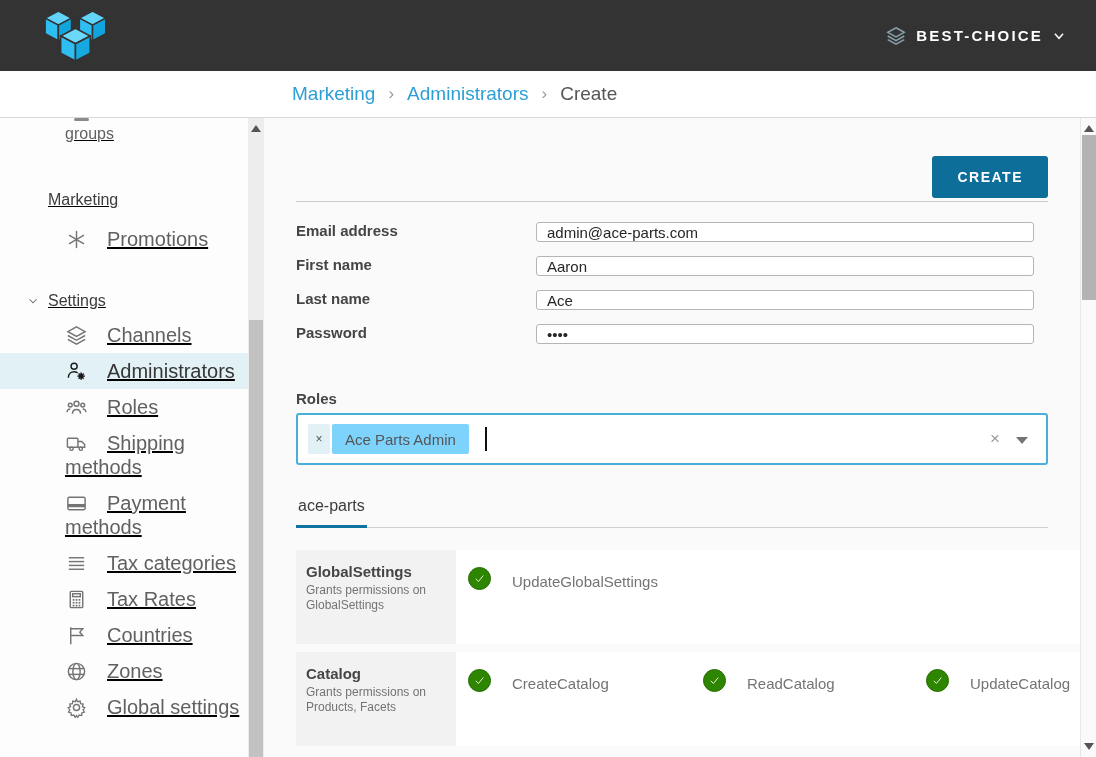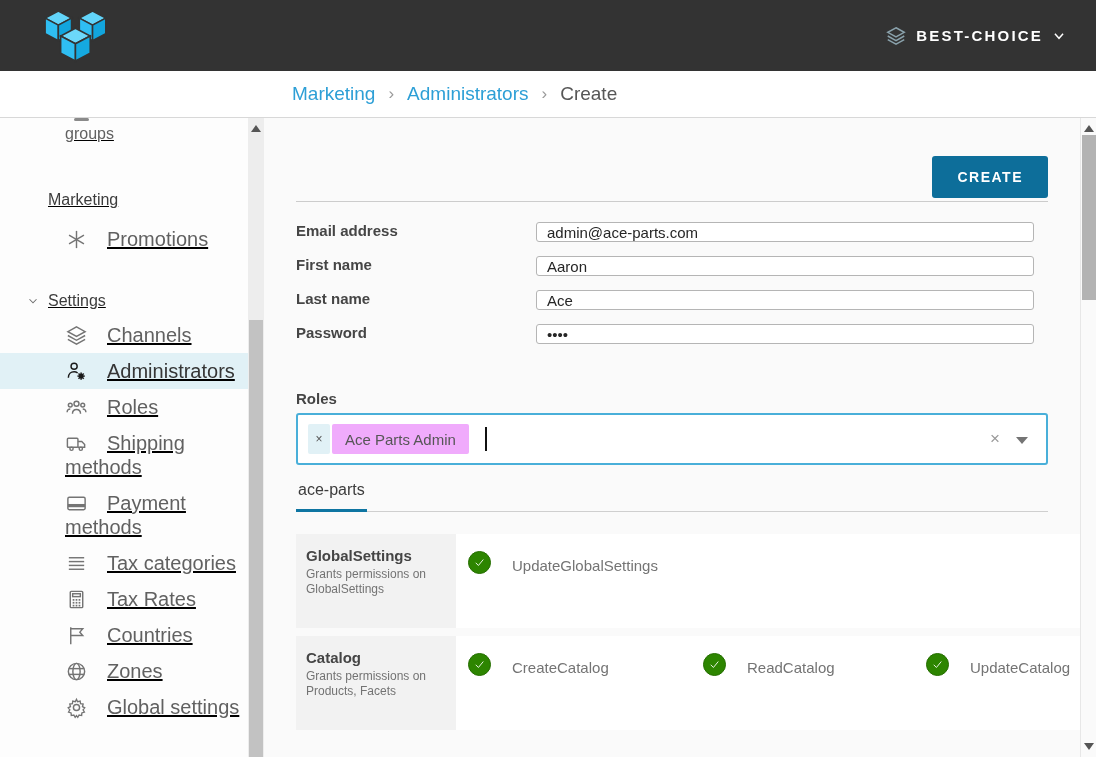--- a/index.html
+++ b/index.html
@@ -72,31 +72,31 @@
     color:#262626; font-family:"Liberation Sans", sans-serif; }
 
   .roles-label { margin-top:46px; font-size:15px; font-weight:700; color:#454545; }
   .roles-select { margin-top:6px; height:52px; background:#fff;
     border:2px solid #49afd9; border-radius:3px; display:flex; align-items:center;
     padding:0 14px 0 10px; position:relative; cursor:text; }
   .chip { display:flex; align-items:stretch; }
   .chip-x { background:#e1f1f6; width:22px; display:flex; align-items:center;
     justify-content:center; font-size:12px; color:#565656; cursor:pointer;
     border-radius:2px; height:30px; }
-  .chip-label { background:#f0abfc; margin-left:2px; padding:0 13px; height:30px;
+  .chip-label { background:#7dd3fc; margin-left:2px; padding:0 13px; height:30px;
     display:flex; align-items:center; font-size:15px; color:#565656;
     border-radius:2px; }
   .caret { width:2px; height:24px; background:#111; margin-left:16px; }
   .select-clear { position:absolute; right:46px; top:14px; font-size:17px;
     color:#9a9a9a; cursor:pointer; line-height:20px; }
   .select-arrow { position:absolute; right:18px; top:22px; width:0; height:0;
     border-left:6px solid transparent; border-right:6px solid transparent;
     border-top:7px solid #747474; cursor:pointer; }
 
-  .tab-row { margin-top:16px; position:relative; }
+  .tab-row { margin-top:32px; position:relative; }
   .tab { display:inline-block; font-size:16px; color:#3c3c3c; padding:0 2px 10px 2px;
     cursor:pointer; position:relative; z-index:2; border-bottom:3px solid #0e75a2; }
   .tab-baseline { position:absolute; left:0; right:0; bottom:0; height:1px;
     background:#cfcfcf; }
 
   .perm-table { margin-top:22px; }
   .perm-row { display:flex; min-height:94px; }
   .perm-row + .perm-row { margin-top:8px; }
   .perm-left { width:160px; flex:none; background:#f2f2f2; padding:13px 10px 10px 10px; }
   .perm-group-title { font-size:15px; font-weight:700; color:#454545; }

